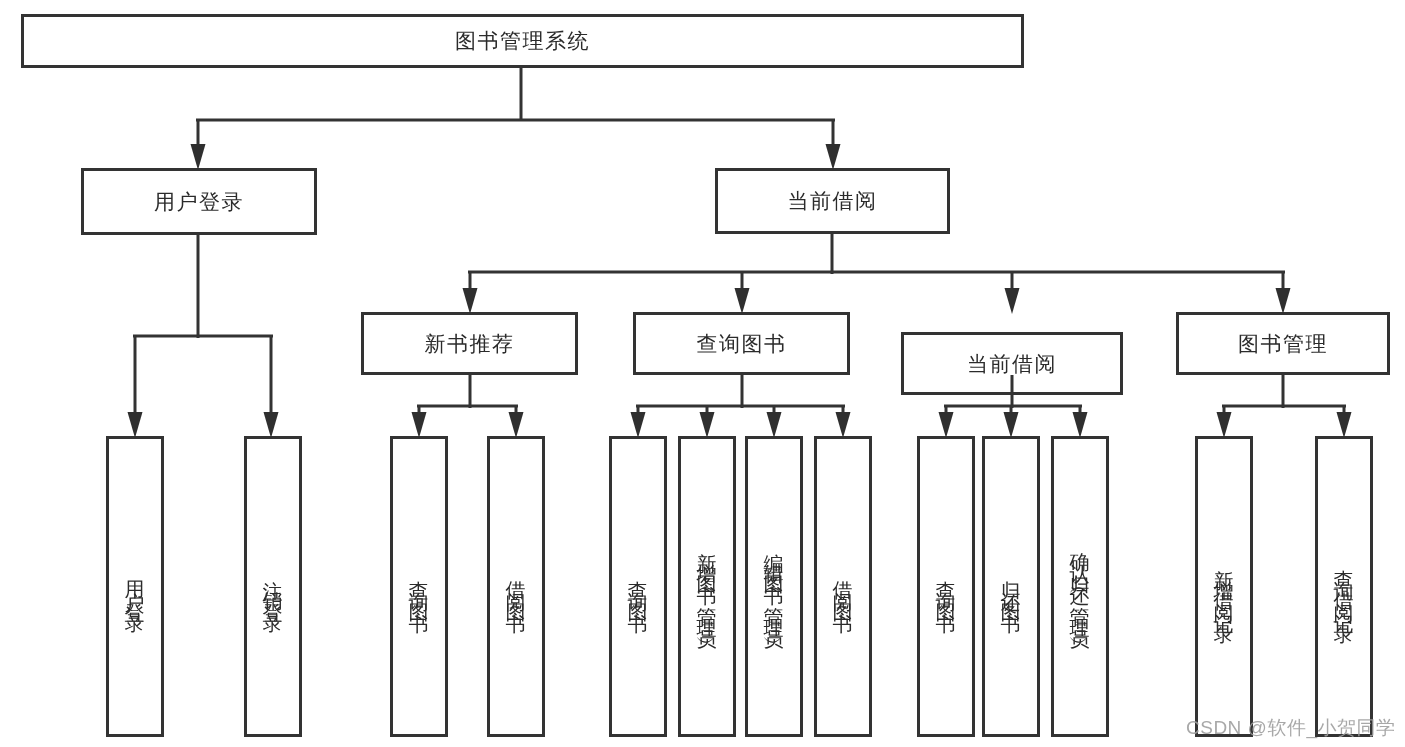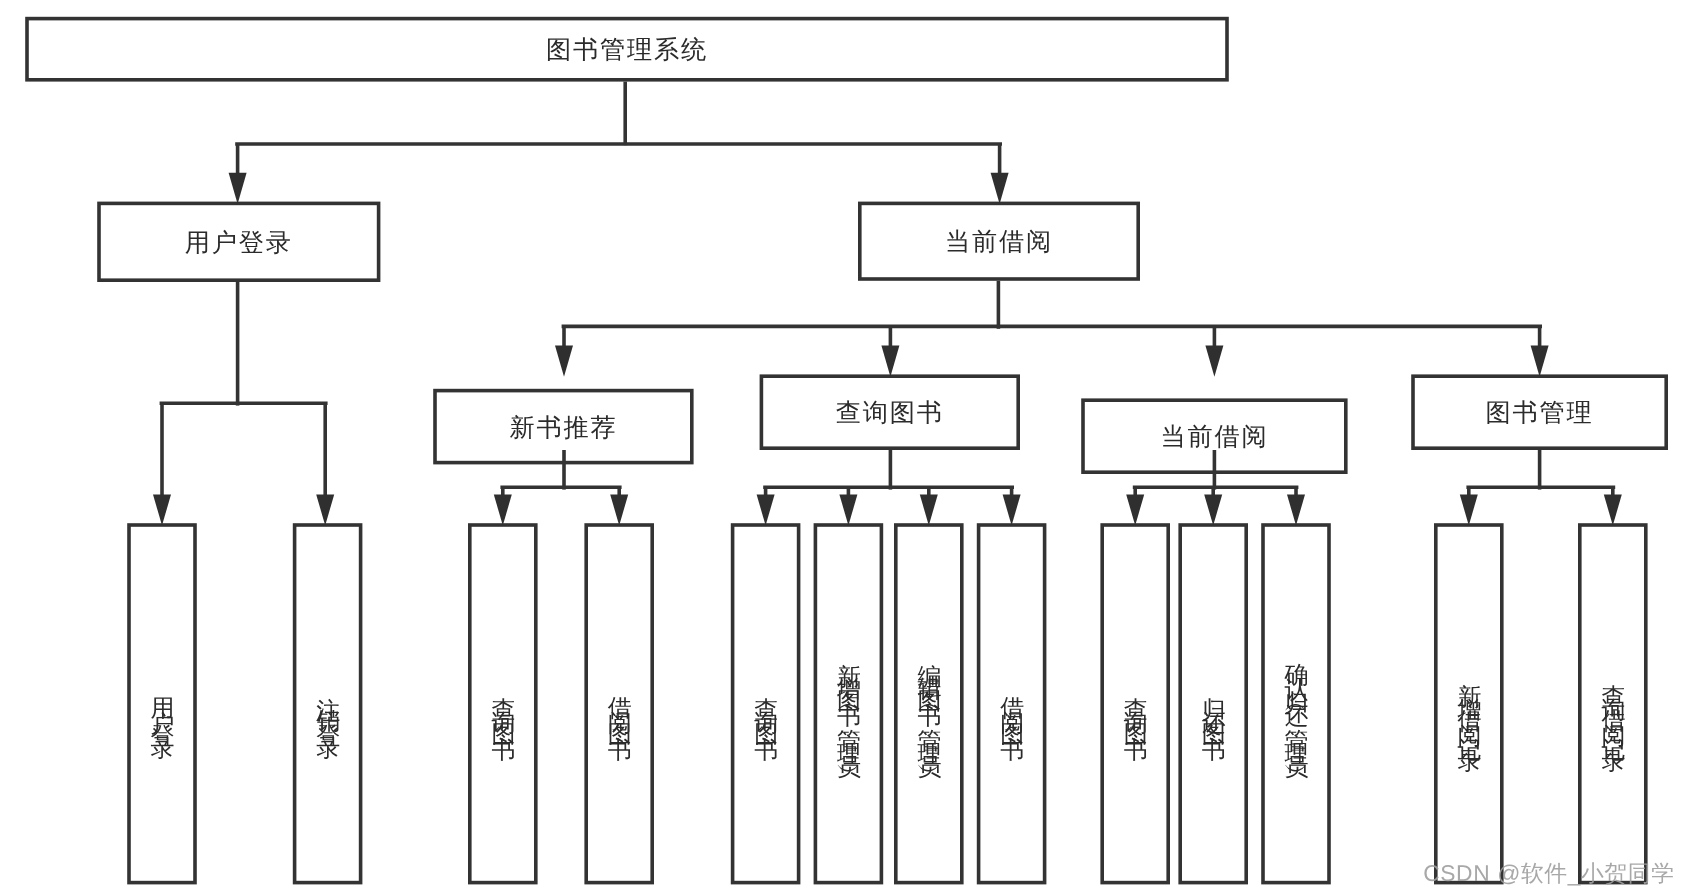--- a/index.html
+++ b/index.html
@@ -43,21 +43,21 @@
     text-orientation: mixed;
     font-size: 20px;
     line-height: 1;
     letter-spacing: 11px;
     color: #2b2b2b;
   }
   
   .n-root { left: 21px;   top: 14px;  width: 1003px; height: 54px; }
   .n-l2-0 { left: 81px;   top: 168px; width: 236px;  height: 67px; }
   .n-l2-1 { left: 715px;  top: 168px; width: 235px;  height: 66px; }
-  .n-l3-0 { left: 361px;  top: 312px; width: 217px;  height: 63px; margin-top: 12px; }
+  .n-l3-0 { left: 361px;  top: 312px; width: 217px;  height: 63px; }
   .n-l3-1 { left: 633px;  top: 312px; width: 217px;  height: 63px; }
   .n-l3-2 { left: 901px;  top: 312px; width: 222px;  height: 63px; margin-top: 20px; }
   .n-l3-3 { left: 1176px; top: 312px; width: 214px;  height: 63px; }
   .n-lf-0  { left: 106px; }
   .n-lf-1  { left: 244px; }
   .n-lf-2  { left: 390px; }
   .n-lf-3  { left: 487px; }
   .n-lf-4  { left: 609px; }
   .n-lf-5  { left: 678px; }
   .n-lf-6  { left: 745px; }

